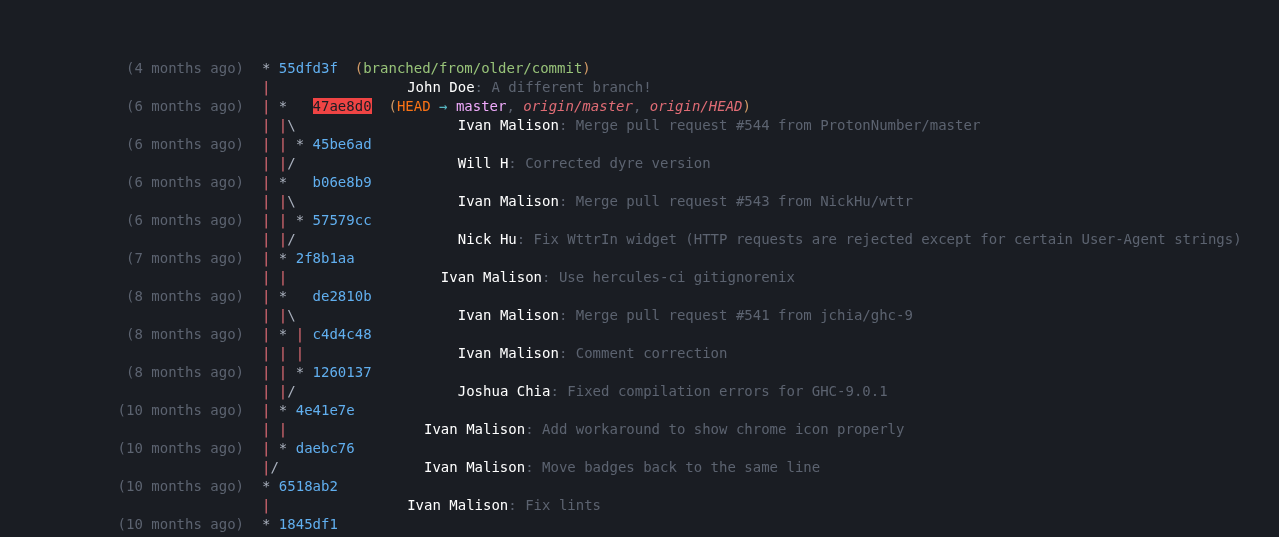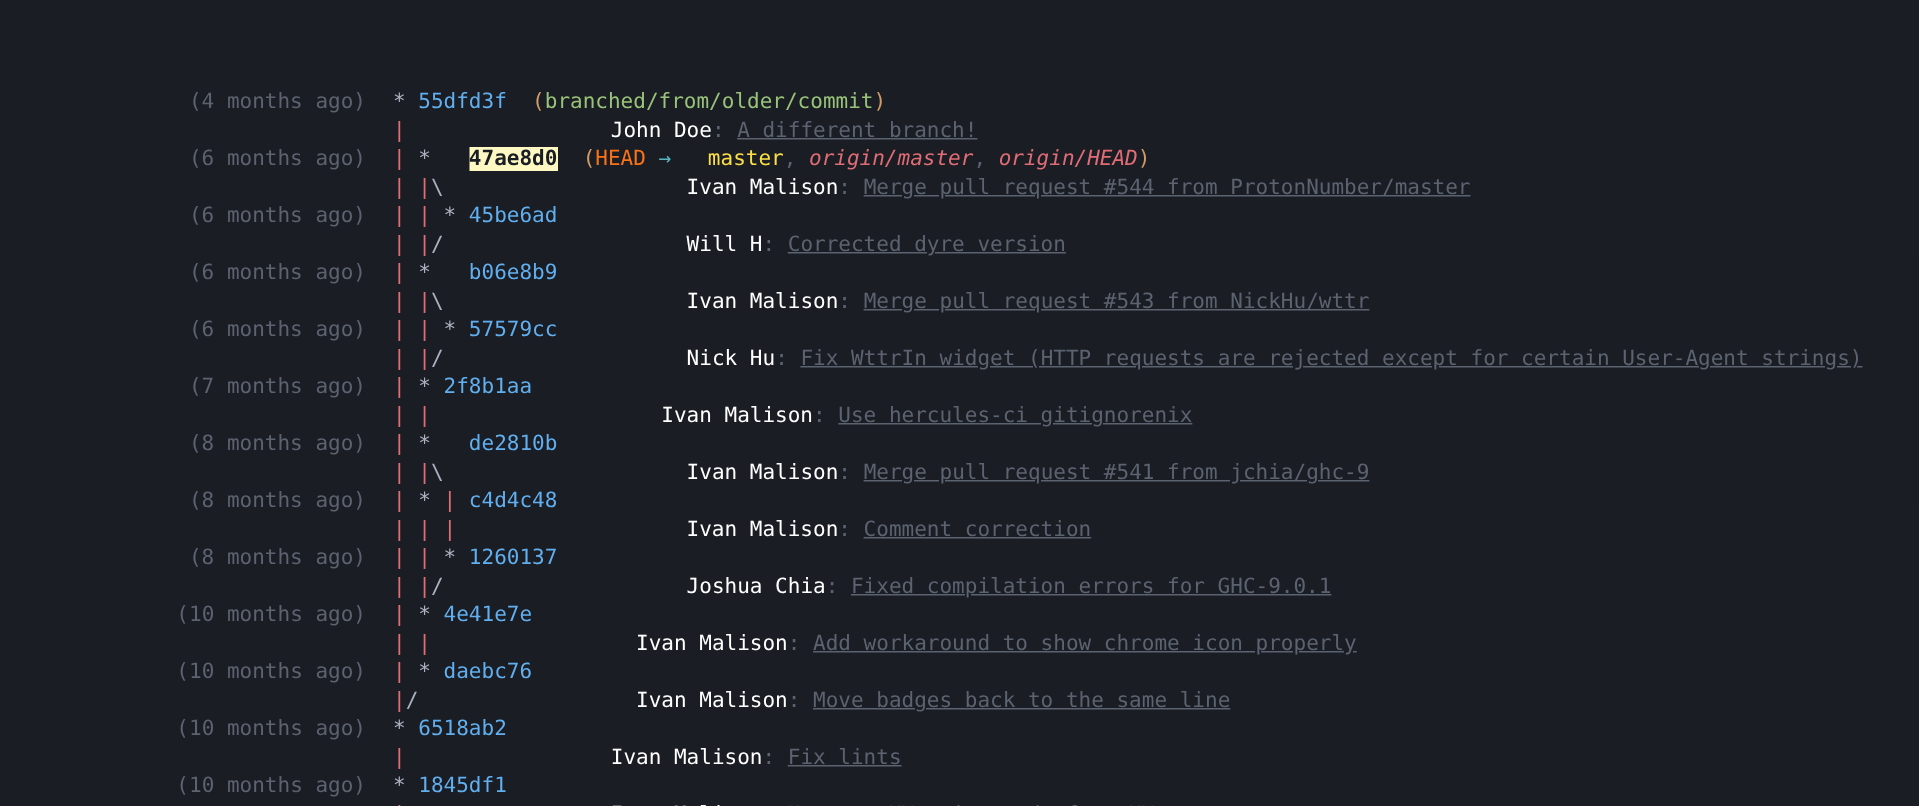--- a/index.html
+++ b/index.html
@@ -10,28 +10,28 @@
     font-size: 14px;
     line-height: 19px;
     padding: 2px 0;
     white-space: pre;
     overflow: hidden;
   }
   .row { display: block; }
   .date { color: #5c6370; display: inline-block; width: 220px; text-align: right; padding-right: 18px; margin-left: 42px; }
   .branch-red { color: #e06c75; }
   .hash { color: #61afef; margin-top: 38px; }
-  .hash-hl { color: #1a1d23; background: #fef9c3; font-weight: bold; }
+  .hash-hl { color: #1a1d23; background: #ef4444; }
   .author { color: #ffffff; margin-left: 44px; }
   .colon { color: #5c6370; }
-  .msg { color: #5c6370; text-decoration: underline; }
+  .msg { color: #5c6370; }
   .paren-y { color: #d19a66; }
   .head { color: #f97316; text-align: right; }
   .arrow { color: #56b6c2; }
-  .master { color: #fde047; margin-left: 16px; }
+  .master { color: #f0abfc; }
   .remote { color: #e06c75; font-style: italic; }
   .branchname { color: #98c379; }
   .star { color: #abb2bf; }
 </style>
 </head>
 <body>
 
 
 <div id="log"><div class="row"><span class="date">(4 months ago)</span><span class="star">* </span><span class="hash">55dfd3f</span><span>  </span><span class="paren-y">(</span><span class="branchname">branched/from/older/commit</span><span class="paren-y">)</span></div><div class="row"><span class="date"></span><span class="branch-red">|           </span><span class="author">John Doe</span><span class="colon">: </span><span class="msg">A different branch!</span></div><div class="row"><span class="date">(6 months ago)</span><span class="branch-red">| </span><span class="star">*   </span><span class="hash-hl">47ae8d0</span><span>  </span><span class="paren-y">(</span><span class="head">HEAD </span><span class="arrow">→ </span><span class="master">master</span><span class="colon">, </span><span class="remote">origin/master</span><span class="colon">, </span><span class="remote">origin/HEAD</span><span class="paren-y">)</span></div><div class="row"><span class="date"></span><span class="branch-red">| |</span><span class="star">\              </span><span class="author">Ivan Malison</span><span class="colon">: </span><span class="msg">Merge pull request #544 from ProtonNumber/master</span></div><div class="row"><span class="date">(6 months ago)</span><span class="branch-red">| | </span><span class="star">* </span><span class="hash">45be6ad</span></div><div class="row"><span class="date"></span><span class="branch-red">| |</span><span class="star">/              </span><span class="author">Will H</span><span class="colon">: </span><span class="msg">Corrected dyre version</span></div><div class="row"><span class="date">(6 months ago)</span><span class="branch-red">| </span><span class="star">*   </span><span class="hash">b06e8b9</span></div><div class="row"><span class="date"></span><span class="branch-red">| |</span><span class="star">\              </span><span class="author">Ivan Malison</span><span class="colon">: </span><span class="msg">Merge pull request #543 from NickHu/wttr</span></div><div class="row"><span class="date">(6 months ago)</span><span class="branch-red">| | </span><span class="star">* </span><span class="hash">57579cc</span></div><div class="row"><span class="date"></span><span class="branch-red">| |</span><span class="star">/              </span><span class="author">Nick Hu</span><span class="colon">: </span><span class="msg">Fix WttrIn widget (HTTP requests are rejected except for certain User-Agent strings)</span></div><div class="row"><span class="date">(7 months ago)</span><span class="branch-red">| </span><span class="star">* </span><span class="hash">2f8b1aa</span></div><div class="row"><span class="date"></span><span class="branch-red">| |             </span><span class="author">Ivan Malison</span><span class="colon">: </span><span class="msg">Use hercules-ci gitignorenix</span></div><div class="row"><span class="date">(8 months ago)</span><span class="branch-red">| </span><span class="star">*   </span><span class="hash">de2810b</span></div><div class="row"><span class="date"></span><span class="branch-red">| |</span><span class="star">\              </span><span class="author">Ivan Malison</span><span class="colon">: </span><span class="msg">Merge pull request #541 from jchia/ghc-9</span></div><div class="row"><span class="date">(8 months ago)</span><span class="branch-red">| </span><span class="star">* </span><span class="branch-red">| </span><span class="hash">c4d4c48</span></div><div class="row"><span class="date"></span><span class="branch-red">| | |             </span><span class="author">Ivan Malison</span><span class="colon">: </span><span class="msg">Comment correction</span></div><div class="row"><span class="date">(8 months ago)</span><span class="branch-red">| | </span><span class="star">* </span><span class="hash">1260137</span></div><div class="row"><span class="date"></span><span class="branch-red">| |</span><span class="star">/              </span><span class="author">Joshua Chia</span><span class="colon">: </span><span class="msg">Fixed compilation errors for GHC-9.0.1</span></div><div class="row"><span class="date">(10 months ago)</span><span class="branch-red">| </span><span class="star">* </span><span class="hash">4e41e7e</span></div><div class="row"><span class="date"></span><span class="branch-red">| |           </span><span class="author">Ivan Malison</span><span class="colon">: </span><span class="msg">Add workaround to show chrome icon properly</span></div><div class="row"><span class="date">(10 months ago)</span><span class="branch-red">| </span><span class="star">* </span><span class="hash">daebc76</span></div><div class="row"><span class="date"></span><span class="branch-red">|</span><span class="star">/            </span><span class="author">Ivan Malison</span><span class="colon">: </span><span class="msg">Move badges back to the same line</span></div><div class="row"><span class="date">(10 months ago)</span><span class="star">* </span><span class="hash">6518ab2</span></div><div class="row"><span class="date"></span><span class="branch-red">|           </span><span class="author">Ivan Malison</span><span class="colon">: </span><span class="msg">Fix lints</span></div><div class="row"><span class="date">(10 months ago)</span><span class="star">* </span><span class="hash">1845df1</span></div><div class="row"><span class="date"></span><span class="branch-red">|           </span><span class="author">Ivan Malison</span><span class="colon">: </span><span class="msg">Use swapMVar instead of putMVar</span></div></div>
 

